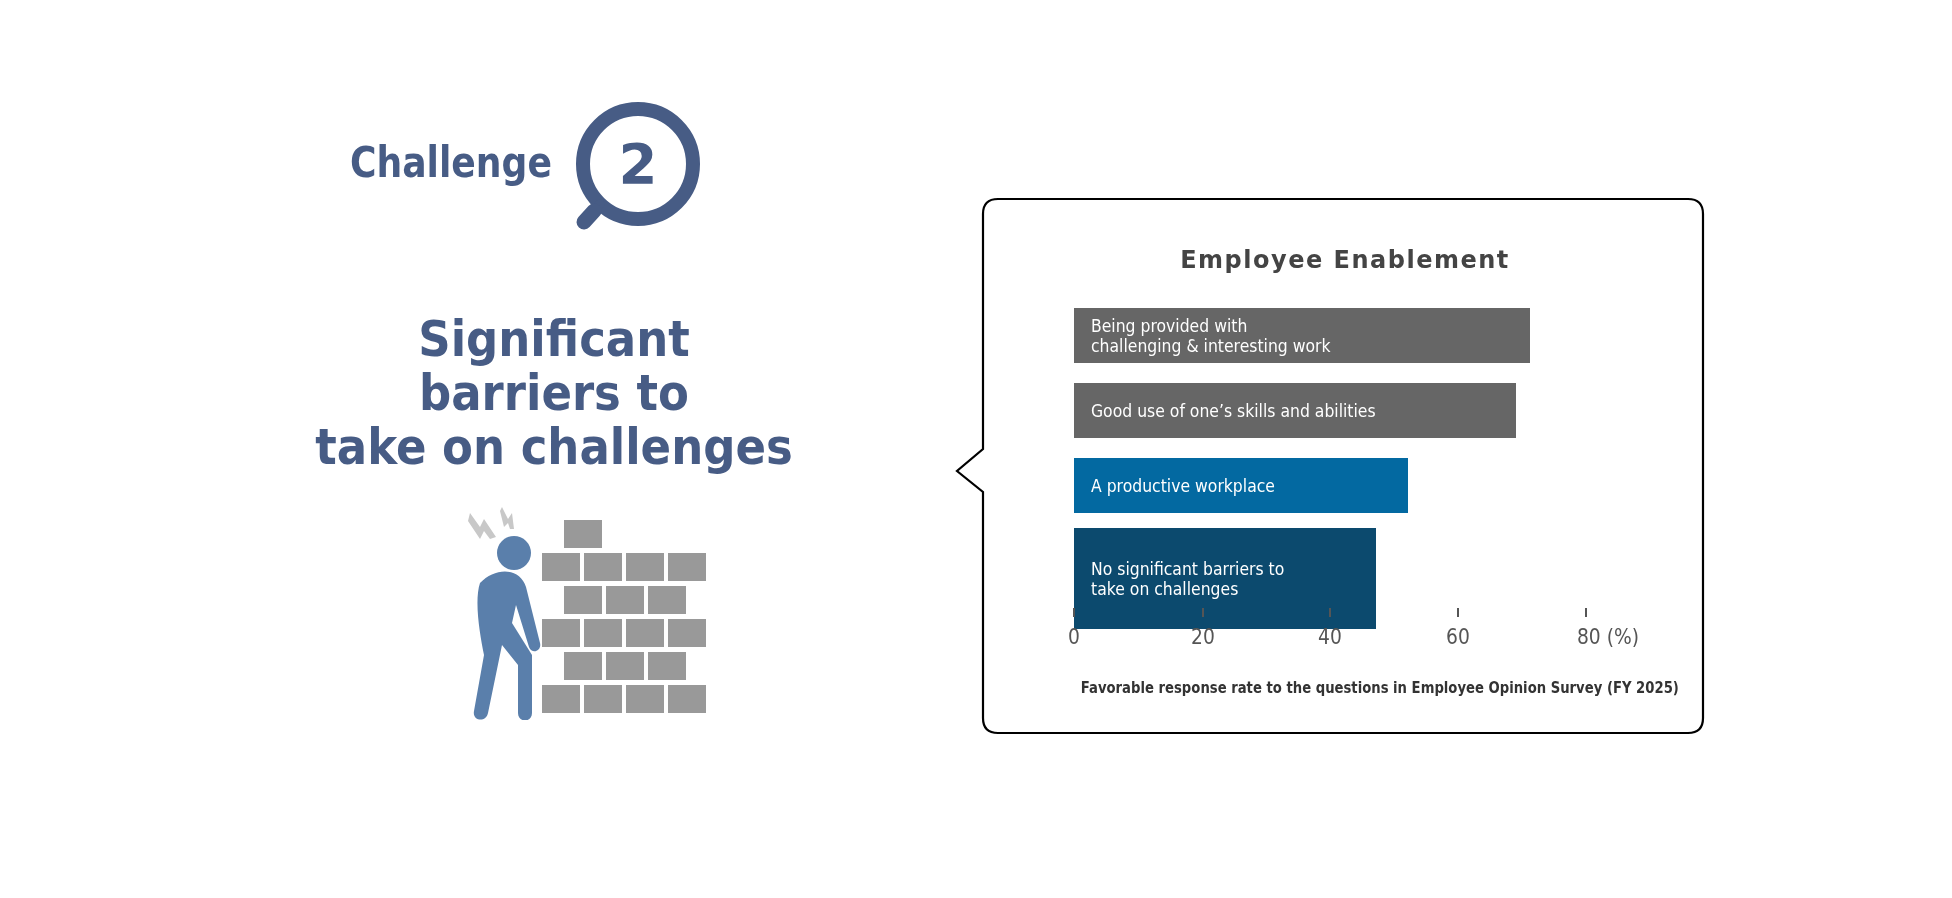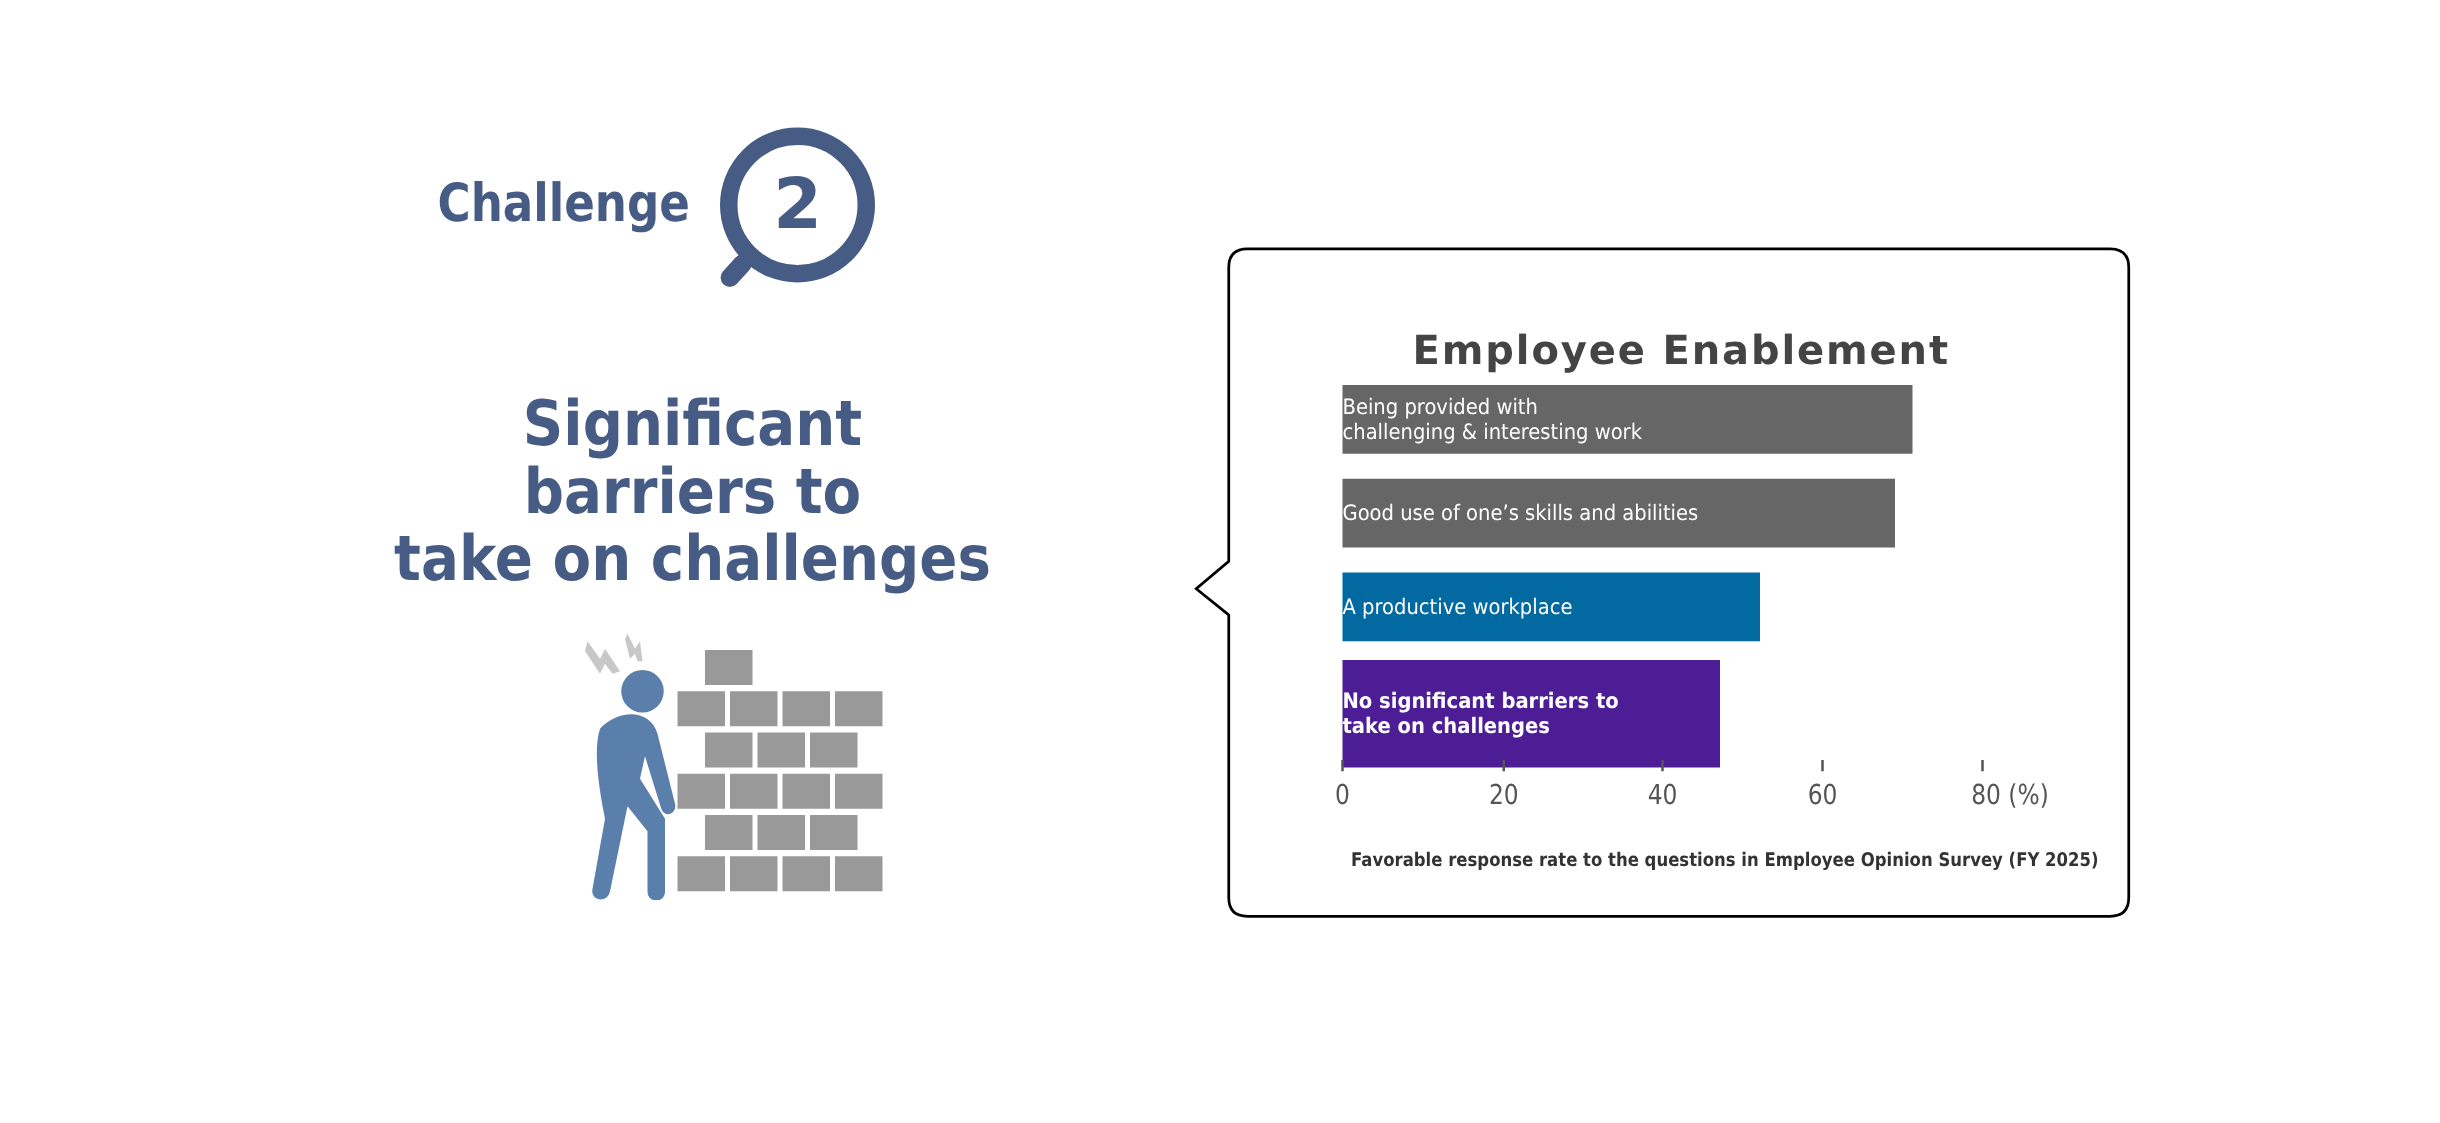--- a/index.html
+++ b/index.html
@@ -14,24 +14,24 @@
   #magnifier { left: 560px; top: 96px; width: 160px; height: 160px; }
   #challenge-number { left: 598px; top: 130px; width: 80px; text-align: center; font-size: 56px;
                       font-weight: bold; color: #475c85; line-height: 68px; }
   #headline { left: 284px; top: 312px; width: 540px; text-align: center; font-size: 50px; font-weight: bold;
               color: #475c85; line-height: 54px; }
   #headline span { display: block; transform: scaleX(0.9); }
   #figure { left: 440px; top: 505px; width: 280px; height: 215px; }
 
   
   #bubble { left: 955px; top: 197px; width: 752px; height: 540px; }
-  #chart-title { left: 1080px; top: 262px; width: 530px; text-align: center; font-size: 32px; font-weight: bold;
+  #chart-title { left: 1080px; top: 242px; width: 530px; text-align: center; font-size: 24px; font-weight: bold;
                  color: #444444; letter-spacing: 1.5px; line-height: 36px; }
   .bar { position: absolute; left: 1074px; display: flex; align-items: center; box-sizing: border-box;
-         color: #ffffff; font-size: 17px; line-height: 20px; }
+         padding-left: 17px; color: #ffffff; font-size: 17px; line-height: 20px; }
   .bar .lbl { display: block; transform: scaleX(0.92); transform-origin: left center; white-space: nowrap; }
   .tick { position: absolute; top: 608px; width: 2px; height: 9px; background: #555; }
   .tick-label { position: absolute; top: 624px; font-size: 22px; color: #555; line-height: 26px;
                 white-space: nowrap; transform: translateX(-50%) scaleX(0.85); }
   #footnote { left: 1040px; top: 678px; width: 610px; text-align: right; font-size: 15px; font-weight: bold;
               color: #333333; line-height: 20px; white-space: nowrap; }
   #footnote span { display: inline-block; transform: scaleX(0.88); }
 </style>
 </head>
 <body>
@@ -96,21 +96,21 @@
     <span class="lbl">Being provided with</span>
     <span class="lbl">challenging &amp; interesting work</span>
   </div>
 </div>
 <div class="bar" style="top:383px; height:55px; width:442px; background:#666666;align-items:center;">
   <span class="lbl">Good use of one’s skills and abilities</span>
 </div>
 <div class="bar" style="top:458px; height:55px; width:334px; background:#0369a1;">
   <span class="lbl">A productive workplace</span>
 </div>
-<div class="bar" style="top:528px; height:86px; width:302px; background:#4c1d95;font-weight:bold;">
+<div class="bar" style="top:528px; height:101px; width:302px; background:#0c4a6e;">
   <div>
     <span class="lbl">No significant barriers to</span>
     <span class="lbl">take on challenges</span>
   </div>
 </div>
 
 <div class="tick" style="left:1073px;"></div>
 <div class="tick" style="left:1202px;"></div>
 <div class="tick" style="left:1329px;"></div>
 <div class="tick" style="left:1457px;"></div>

